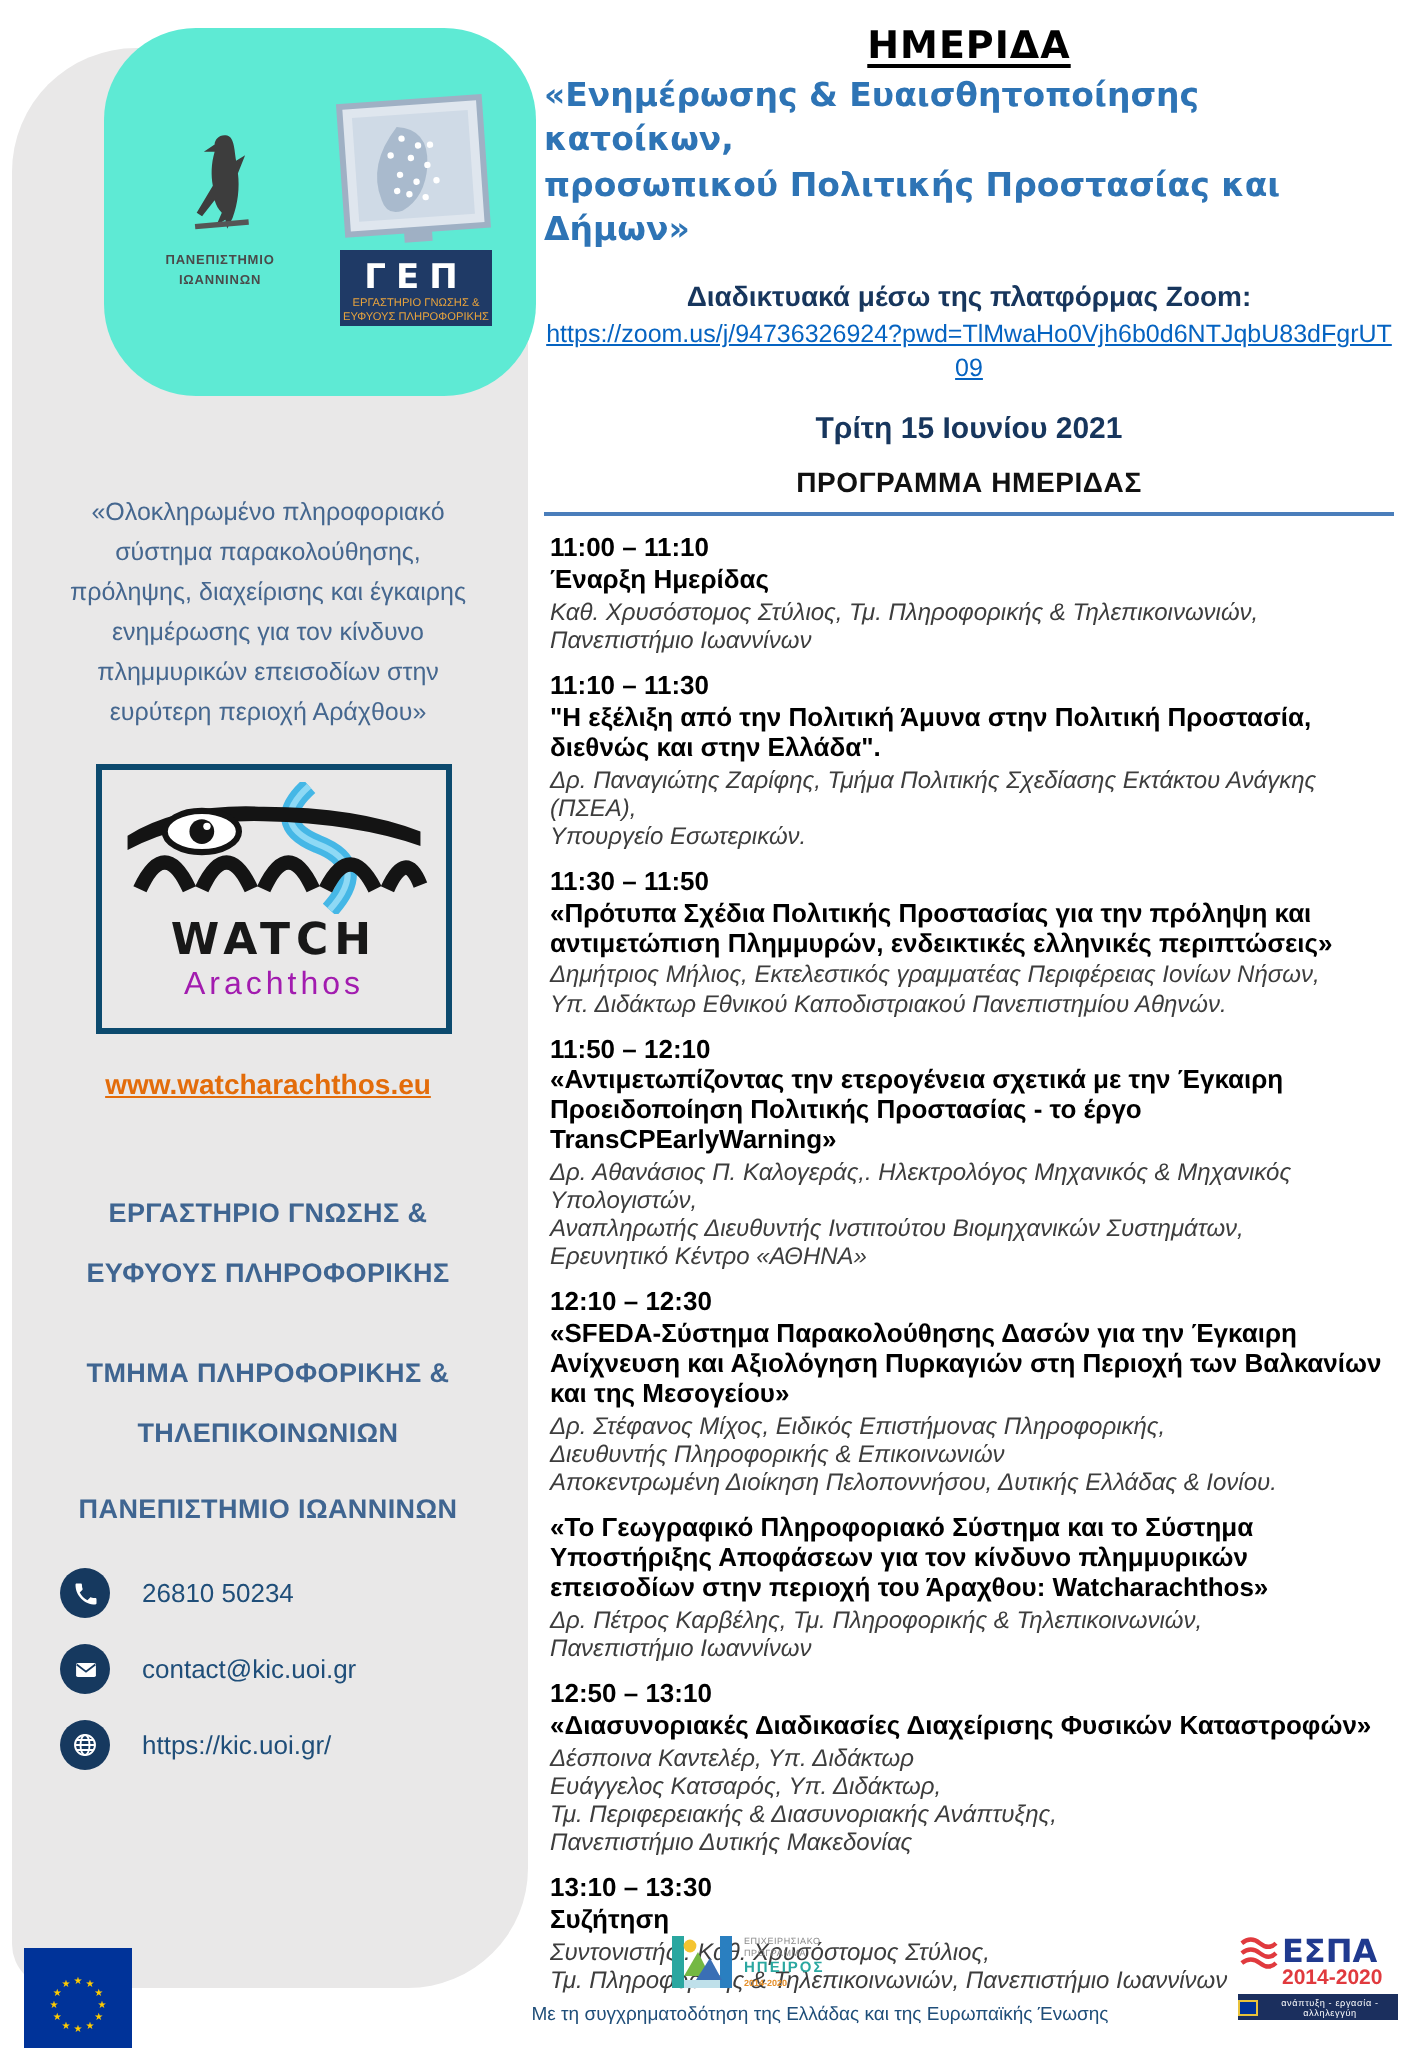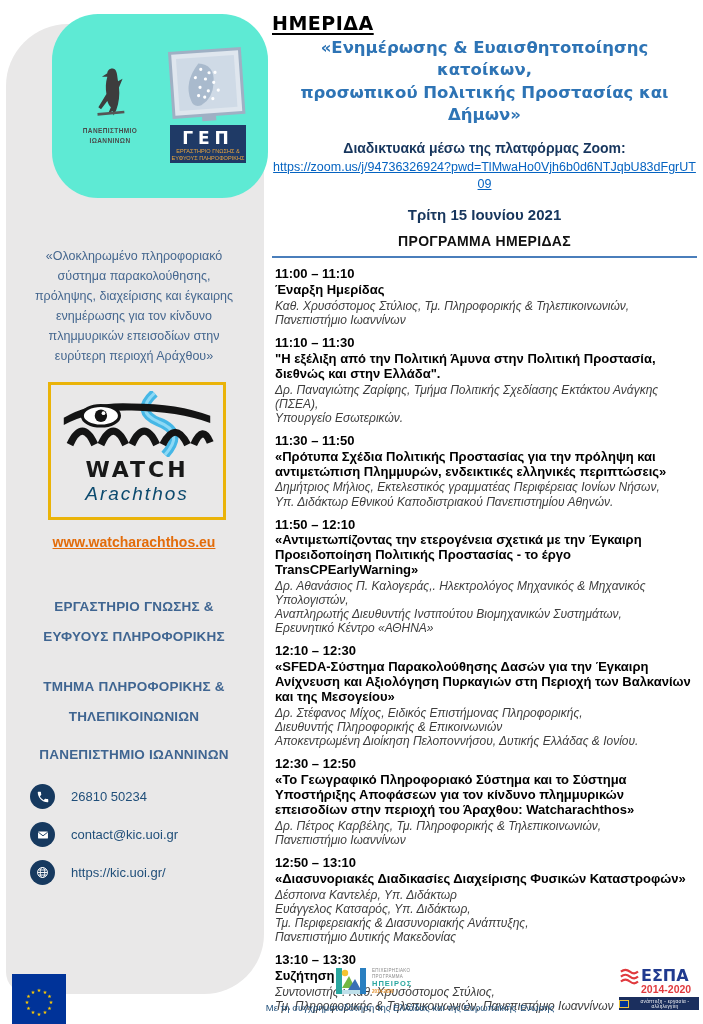--- a/index.html
+++ b/index.html
@@ -15,47 +15,47 @@
              border-radius:46px;display:flex;align-items:center;justify-content:center;gap:12px;}
   .uni-logo{width:84px;text-align:center;}
   .uni-logo .cap{font-size:6.5px;font-weight:700;letter-spacing:.4px;color:#4a4a4a;line-height:1.5;margin-top:3px;}
   .gep-wrap{width:88px;text-align:center;}
 
   
   .quote{position:absolute;left:28px;top:246px;width:212px;text-align:center;
          color:#45678f;font-weight:400;font-size:12.5px;line-height:1.6;}
 
   
-  .watch-box{position:absolute;left:48px;top:382px;width:168px;border:3px solid #eab308;
+  .watch-box{position:absolute;left:48px;top:382px;width:168px;border:3px solid #0c4a6e;
              background:#fff0;padding:6px 2px 12px 2px;text-align:center;}
   .watch-title{font-family:"DejaVu Sans",sans-serif;font-weight:800;font-size:22px;
                letter-spacing:3px;color:#181818;margin-top:-4px;}
-  .watch-sub{font-size:19px;color:#0c4a6e;letter-spacing:2px;margin-top:1px;font-style:italic;}
+  .watch-sub{font-size:16px;color:#a21caf;letter-spacing:2px;margin-top:1px;}
   .site-link{position:absolute;left:14px;top:534px;width:240px;text-align:center;
              color:#E36C0A;font-weight:700;font-size:14px;text-decoration:underline;cursor:pointer;}
 
   
   .org{position:absolute;width:240px;left:14px;text-align:center;color:#3f6591;
        font-weight:700;font-size:13.5px;letter-spacing:.2px;line-height:2.2;}
   .org.lab{top:592px;} .org.dept{top:672px;} .org.univ{top:740px;}
 
   
   .contacts{position:absolute;left:30px;top:784px;width:215px;}
   .c-row{display:flex;align-items:center;gap:16px;margin-bottom:13px;}
   .c-ic{width:25px;height:25px;border-radius:50%;background:#16395f;flex:0 0 25px;
         display:flex;align-items:center;justify-content:center;}
   .c-val{color:#1F4E79;font-size:13px;}
   .c-val.link{cursor:pointer;}
 
   
   .main{position:absolute;left:266px;top:0;width:437px;padding:10px 6px 0 6px;box-sizing:border-box;}
-  .heading{font-family:"DejaVu Sans",sans-serif;font-weight:800;font-size:19px;
+  .heading{text-align:center;font-family:"DejaVu Sans",sans-serif;font-weight:800;font-size:19px;
            letter-spacing:.5px;color:#000;text-decoration:underline;text-underline-offset:3px;
            text-decoration-thickness:2px;margin-top:2px;}
-  .title-blue{text-align:center;color:#2E74B5;font-family:"DejaVu Sans",sans-serif;
+  .title-blue{color:#2E74B5;font-family:"DejaVu Sans",sans-serif;
               font-weight:800;font-size:16.5px;line-height:1.35;margin-top:3px;}
   .zoom-label{text-align:center;color:#17365D;font-weight:700;font-size:14px;margin-top:14px;}
   .zoom-link{display:block;margin:3px auto 0 auto;width:424px;text-align:center;color:#0563C1;
              font-size:12.5px;line-height:1.35;text-decoration:underline;word-break:break-all;cursor:pointer;}
   .date{text-align:center;color:#17365D;font-weight:700;font-size:15px;margin-top:13px;}
   .prog-head{text-align:center;color:#111;font-weight:700;font-size:14px;letter-spacing:.3px;margin-top:10px;}
   .rule{border:0;border-top:2px solid #4a7ebb;margin:7px 0 0 0;}
 
   
   .program{margin-top:9px;padding-left:3px;}
@@ -247,21 +247,20 @@
         <div class="entry">
           <div class="entry-time">12:10 – 12:30</div>
           <div class="entry-title">«SFEDA-Σύστημα Παρακολούθησης Δασών για την Έγκαιρη Ανίχνευση και Αξιολόγηση Πυρκαγιών στη Περιοχή των Βαλκανίων και της Μεσογείου»</div>
           <div class="entry-speakers">
             <div>Δρ. Στέφανος Μίχος, Ειδικός Επιστήμονας Πληροφορικής,</div>
             <div>Διευθυντής Πληροφορικής &amp; Επικοινωνιών</div>
             <div>Αποκεντρωμένη Διοίκηση Πελοποννήσου, Δυτικής Ελλάδας &amp; Ιονίου.</div>
           </div>
         </div>
         <div class="entry">
-          <div class="entry-time">12:30 – 12:50</div>
           <div class="entry-title">«Το Γεωγραφικό Πληροφοριακό Σύστημα και το Σύστημα Υποστήριξης Αποφάσεων για τον κίνδυνο πλημμυρικών επεισοδίων στην περιοχή του Άραχθου: Watcharachthos»</div>
           <div class="entry-speakers">
             <div>Δρ. Πέτρος Καρβέλης, Τμ. Πληροφορικής &amp; Τηλεπικοινωνιών,</div>
             <div>Πανεπιστήμιο Ιωαννίνων</div>
           </div>
         </div>
         <div class="entry">
           <div class="entry-time">12:50 – 13:10</div>
           <div class="entry-title">«Διασυνοριακές Διαδικασίες Διαχείρισης Φυσικών Καταστροφών»</div>
           <div class="entry-speakers">

